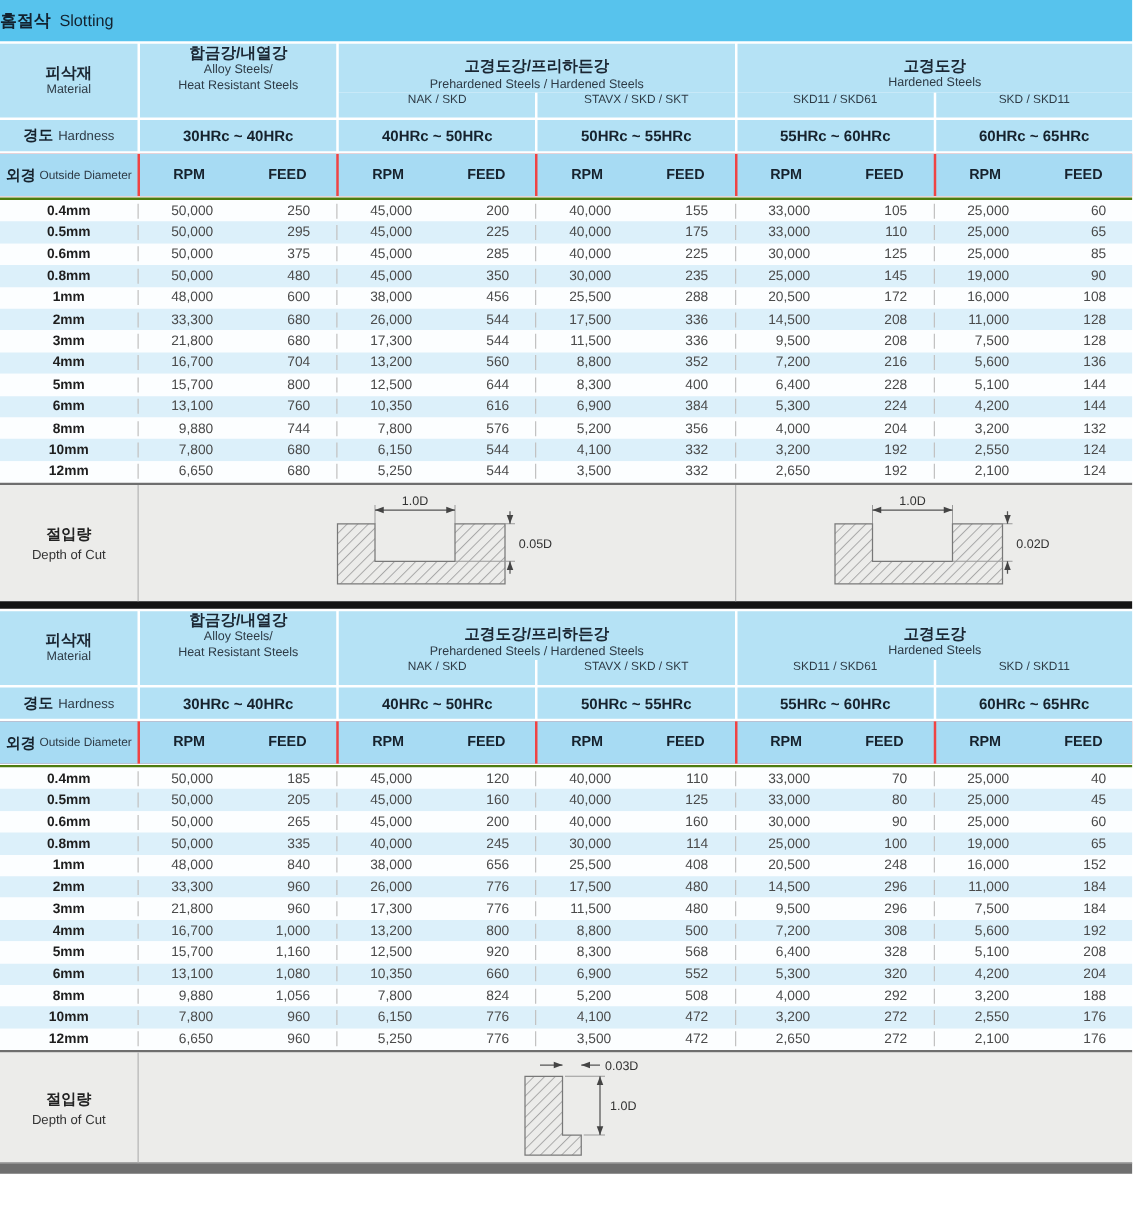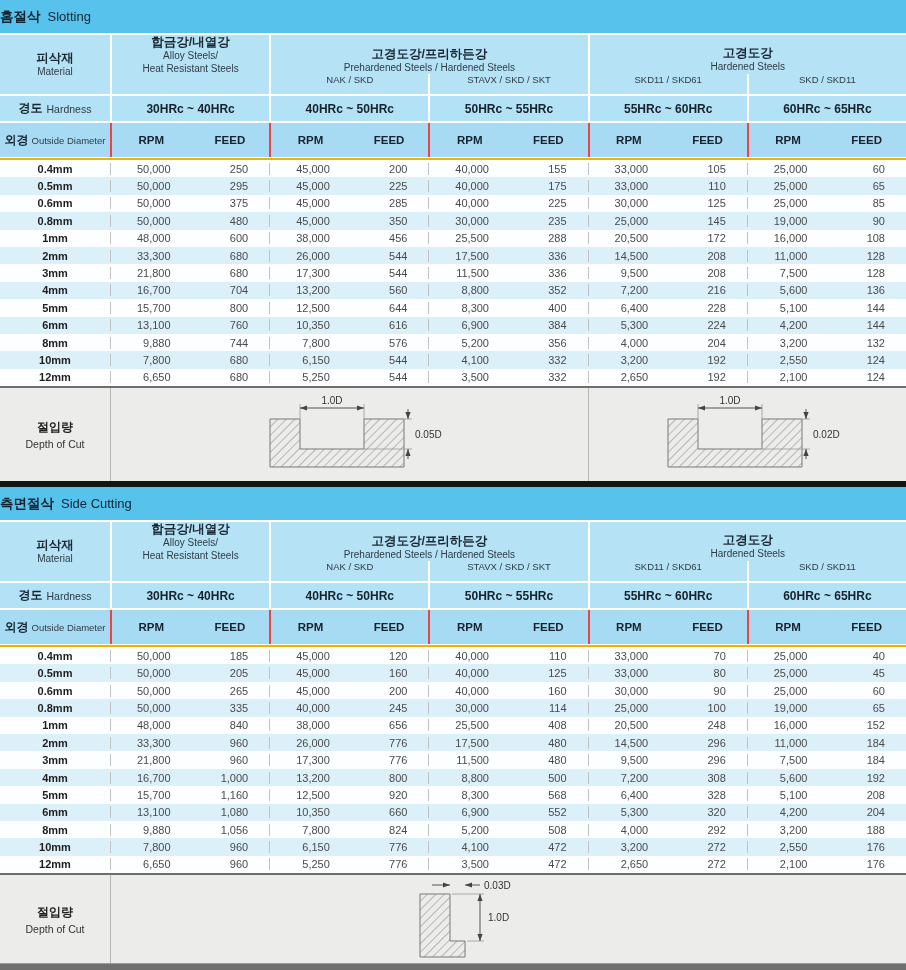--- a/index.html
+++ b/index.html
@@ -9,38 +9,38 @@
   .titlebar{height:33px;background:#57C3ED;display:flex;align-items:center;justify-content:flex-start;gap:7px;color:#132330;}
   .titlebar .ko{font-weight:700;font-size:13.5px;}
   .titlebar .en{font-size:13px;}
 
   .mheader{display:grid;grid-template-columns:110px repeat(5,1fr);grid-template-rows:1fr 20px;column-gap:2px;row-gap:0;background:#fff;margin-top:2px;height:59px;}
   .mcell{background:#B5E2F5;display:flex;flex-direction:column;align-items:center;color:#1b2733;}
   .mcell .ko{font-weight:700;font-size:12.5px;line-height:15px;}
   .mcell .en{font-size:10px;line-height:12.5px;color:#2e3b46;}
   .mat{grid-area:1/1/3/2;justify-content:center;}
   .g1{grid-area:1/2/3/3;justify-content:flex-start;padding-top:0;}
-  .g2{grid-area:1/3/2/5;justify-content:flex-end;padding-top:11px;}
+  .g2{grid-area:1/3/2/5;justify-content:space-between;padding-top:11px;}
   .g3{grid-area:1/5/2/7;justify-content:flex-start;padding-top:11px;}
   .sub{justify-content:flex-start;font-size:9.5px;color:#2e3b46;}
   .s1{grid-area:2/3/3/4;}.s2{grid-area:2/4/3/5;}.s3{grid-area:2/5/3/6;}.s4{grid-area:2/6/3/7;}
 
   .hardrow{display:grid;grid-template-columns:110px repeat(5,1fr);column-gap:2px;background:#fff;margin-top:2px;height:25px;}
   .hcell{background:#B3E1F5;display:flex;align-items:center;justify-content:center;gap:4px;font-weight:700;font-size:12px;color:#16222d;}
   .hcell .ko{font-weight:700;font-size:12px;}
   .hcell .en{font-weight:400;font-size:10.5px;color:#2e3b46;}
 
   .colsrow{display:grid;grid-template-columns:110px repeat(5,1fr);column-gap:2px;background:#ef4444;margin-top:2px;height:34px;}
   .ccell{background:#A7DBF3;display:flex;align-items:center;justify-content:center;color:#16222d;}
   .ccell.label{gap:3px;}
   .ccell.label .ko{font-weight:700;font-size:12px;}
   .ccell.label .en{font-size:9.5px;color:#2e3b46;}
   .ccell.grp span{width:50%;text-align:center;font-weight:700;font-size:11.5px;}
 
-  .data{margin-top:1px;border-top:2px solid #eab308;border-bottom:2px solid #6e6e6e;background:#fff;}
+  .data{margin-top:1px;border-top:2px solid #4d7c0f;border-bottom:2px solid #6e6e6e;background:#fff;}
   .drow{display:grid;grid-template-columns:110px repeat(10,1fr);height:17.4px;background:#FCFEFF;align-items:center;}
   .drow.alt{background:#DCF0FA;}
   .dcell{font-size:11px;color:#4a4a4a;text-align:right;}
   .dcell.dia{text-align:center;font-weight:700;color:#1e1e1e;}
   .dcell.rpm{padding-right:19px;border-left:1px solid #c2c2c2;}
   .dcell.feed{padding-right:21px;}
 
   .depthrow{display:grid;background:#ECECEA;}
   .depthrow.two{grid-template-columns:110px 478px 1fr;height:93px;}
   .depthrow.one{grid-template-columns:110px 1fr;height:88px;}
@@ -351,24 +351,20 @@
         <line class="dimline" x1="166" y1="54" x2="166" y2="64"></line>
         <path class="arrow" d="M166,24 l-2.6,-7 h5.2 z"></path>
         <path class="arrow" d="M166,54 l-2.6,7 h5.2 z"></path>
         <text class="dimtext" x="173" y="43">0.02D</text>
       </svg>
     </div>
   </div>
 
   <div class="sectiongap"></div>
 
-  <div class="titlebar">
-    <span class="ko">측면절삭</span>
-    <span class="en">Side Cutting</span>
-  </div>
 
   <div class="mheader">
     <div class="mcell mat">
       <div class="ko">피삭재</div>
       <div class="en">Material</div>
     </div>
     <div class="mcell g1">
       <div class="ko">합금강/내열강</div>
       <div class="en">Alloy Steels/</div>
       <div class="en">Heat Resistant Steels</div>

